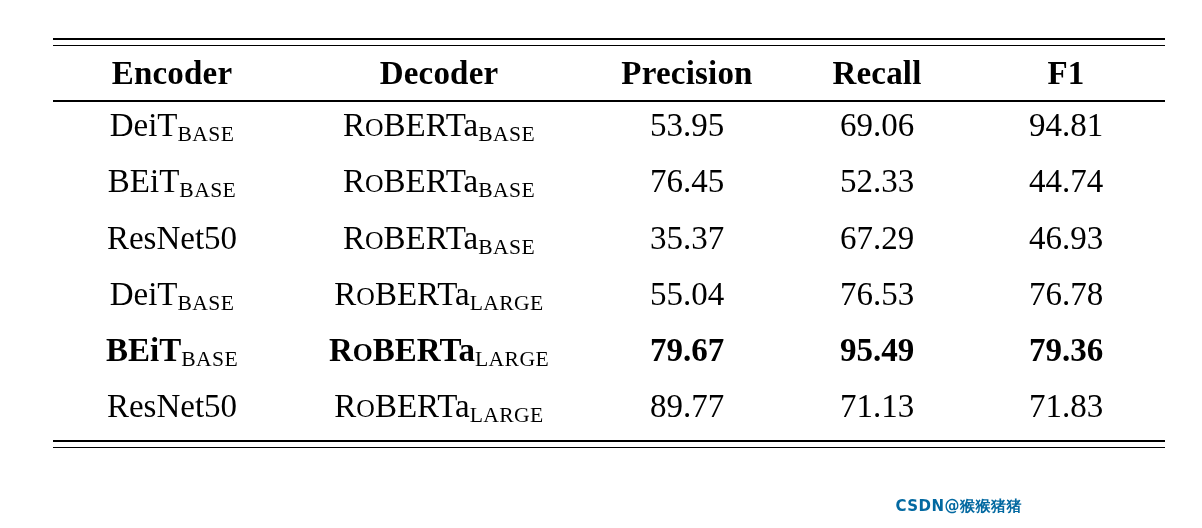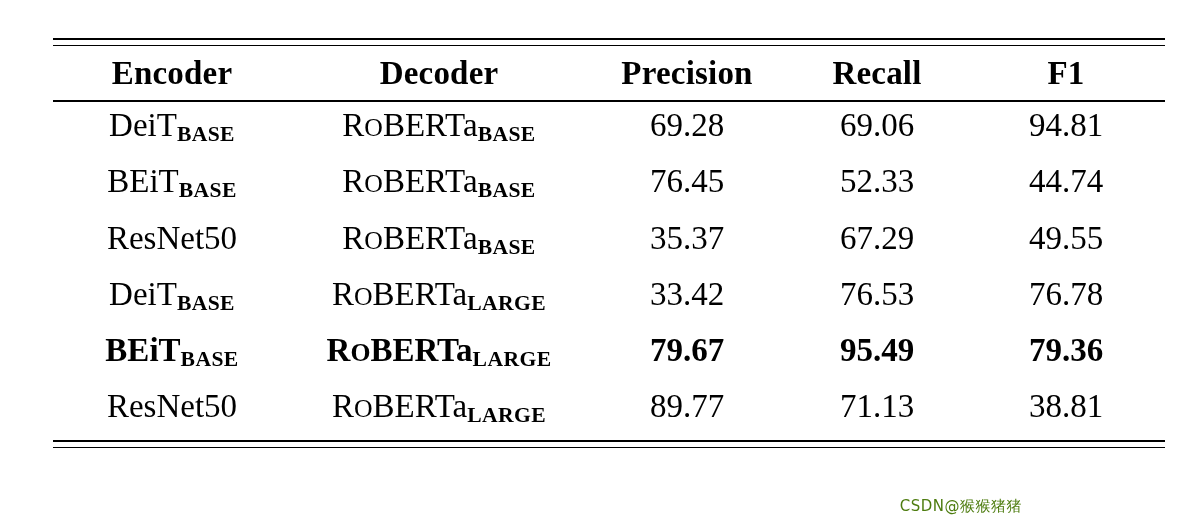--- a/index.html
+++ b/index.html
@@ -96,21 +96,21 @@
   .sc {
     
     font-size: 0.78em;
     text-transform: uppercase;
   }
   .sub {
     font-size: 0.655em;
     vertical-align: -0.22em;
     letter-spacing: 0.4px;
     text-transform: uppercase;
-    font-weight: bold;
+    font-weight: normal;
   }
 
   
   .caption {
     position: absolute;
     left: 55px;
     top: 413px;
     width: 1112px;
     font-size: 35px;
     line-height: 50px;
@@ -118,24 +118,25 @@
     font-weight: normal;
   }
 
   
   .watermark {
     position: absolute;
     right: 14px;
     bottom: 12px;
     font-family: "DejaVu Sans", sans-serif;
     font-size: 15px;
-    color: #4d7c0f;
+    color: #0369a1;
     letter-spacing: 0.5px;
     user-select: none;
     white-space: nowrap;
+    font-weight: bold;
   }
 </style>
 </head>
 <body>
 
 <div id="figure">
 
   <div class="table-wrap">
     <div class="rule-top"></div>
     <table class="data">
@@ -163,63 +164,63 @@
           <col class="c-dec">
           <col class="c-prec">
           <col class="c-rec">
           <col class="c-f1">
       </colgroup>
       <tbody>
 
         <tr>
           <td><span class="model"><span>DeiT</span><span class="sub">BASE</span></span></td>
           <td><span class="model"><span>R</span><span class="sc">o</span><span>BERTa</span><span class="sub">BASE</span></span></td>
-          <td>69.28</td>
+          <td>53.95</td>
           <td>69.06</td>
           <td>94.81</td>
         </tr>
 
         <tr>
           <td><span class="model"><span>BEiT</span><span class="sub">BASE</span></span></td>
           <td><span class="model"><span>R</span><span class="sc">o</span><span>BERTa</span><span class="sub">BASE</span></span></td>
           <td>76.45</td>
           <td>52.33</td>
           <td>44.74</td>
         </tr>
 
         <tr>
           <td><span class="model"><span>ResNet50</span><span class="sub"></span></span></td>
           <td><span class="model"><span>R</span><span class="sc">o</span><span>BERTa</span><span class="sub">BASE</span></span></td>
           <td>35.37</td>
           <td>67.29</td>
-          <td>49.55</td>
+          <td>46.93</td>
         </tr>
 
         <tr>
           <td><span class="model"><span>DeiT</span><span class="sub">BASE</span></span></td>
           <td><span class="model"><span>R</span><span class="sc">o</span><span>BERTa</span><span class="sub">LARGE</span></span></td>
-          <td>33.42</td>
+          <td>55.04</td>
           <td>76.53</td>
           <td>76.78</td>
         </tr>
 
         <tr class="bold-row">
           <td><span class="model"><span>BEiT</span><span class="sub">BASE</span></span></td>
           <td><span class="model"><span>R</span><span class="sc">o</span><span>BERTa</span><span class="sub">LARGE</span></span></td>
           <td>79.67</td>
           <td>95.49</td>
           <td>79.36</td>
         </tr>
 
         <tr>
           <td><span class="model"><span>ResNet50</span><span class="sub"></span></span></td>
           <td><span class="model"><span>R</span><span class="sc">o</span><span>BERTa</span><span class="sub">LARGE</span></span></td>
           <td>89.77</td>
           <td>71.13</td>
-          <td>38.81</td>
+          <td>71.83</td>
         </tr>
 
       </tbody>
     </table>
     <div class="rule-bot"></div>
   </div>
 
 
   <div class="watermark">CSDN@猴猴猪猪</div>
 

